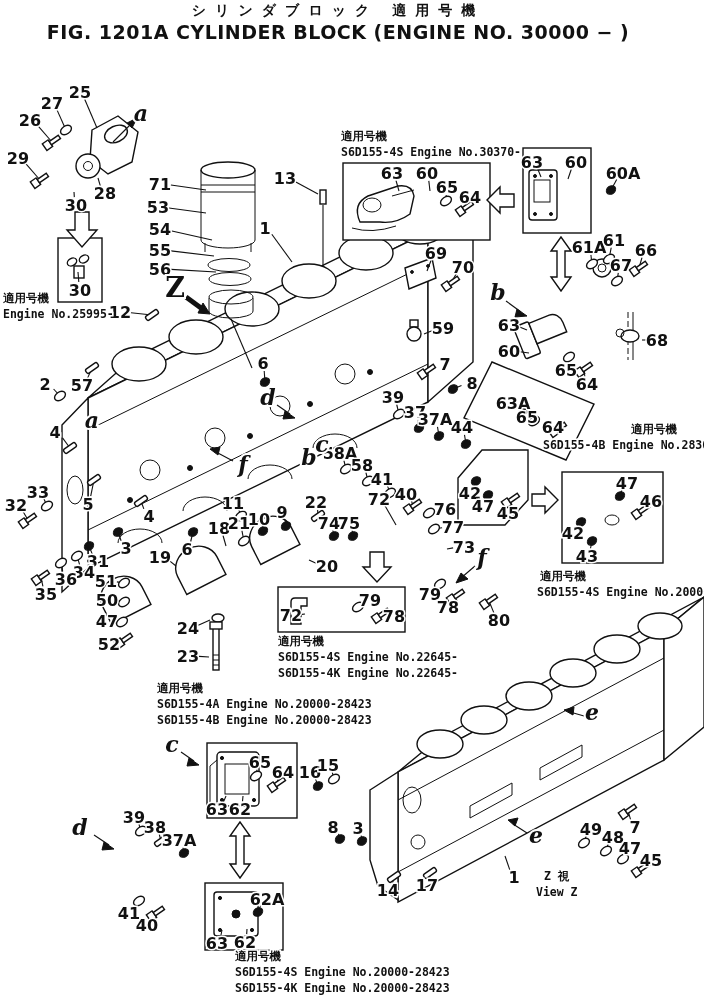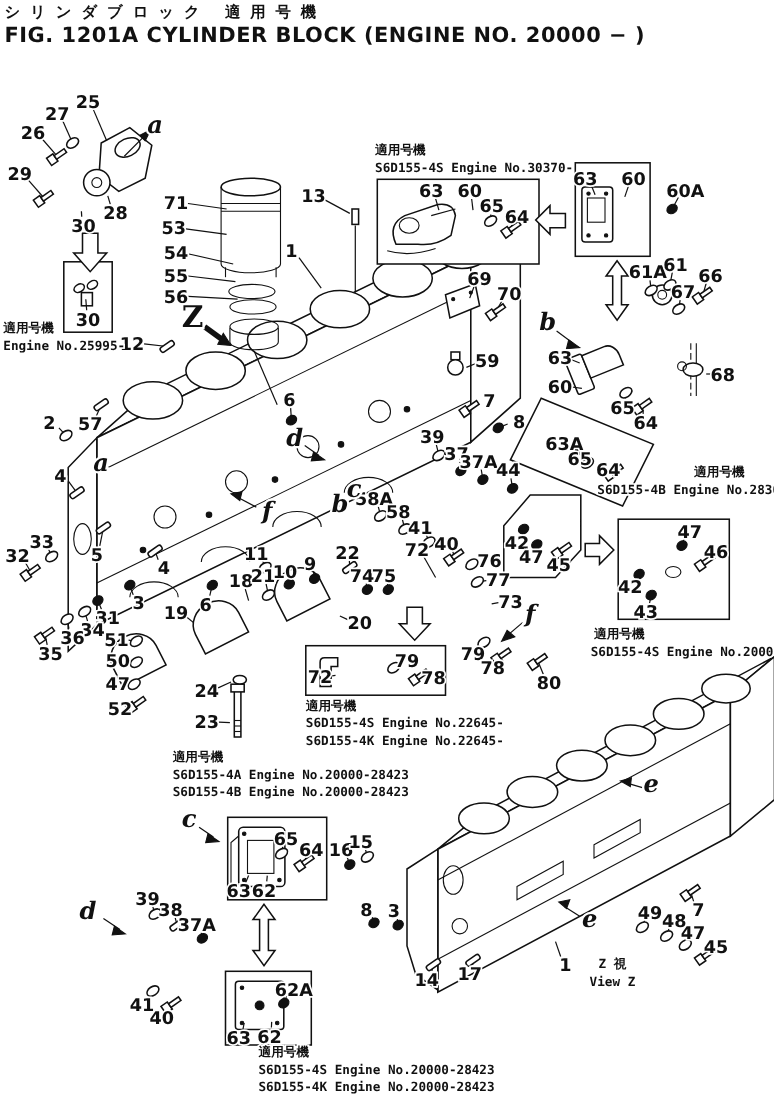--- a/index.html
+++ b/index.html
@@ -1,18 +1,18 @@
 <!DOCTYPE html>
 <html><head>
 <meta charset="utf-8">
 <style>
   html,body{margin:0;padding:0;background:#fff;}
   .stage{position:relative;width:704px;height:998px;background:#fff;overflow:hidden;
          font-family:"DejaVu Sans",sans-serif;color:#111;}
-  .titles{position:absolute;top:2px;left:4px;width:644px;z-index:5;}
+  .titles{position:absolute;top:2px;left:16px;width:644px;text-align:center;z-index:5;}
   .title-jp{font:700 14px "DejaVu Sans",sans-serif;letter-spacing:9px;}
   .title-en{font:700 19px "DejaVu Sans",sans-serif;letter-spacing:.5px;margin-top:1px;}
   svg{position:absolute;left:0;top:0;}
   .ln{fill:#fff;stroke:#111;stroke-width:1.4;}
   .lnf{fill:#111;stroke:#111;stroke-width:1;}
   .thin{fill:none;stroke:#111;stroke-width:1;}
   .ldr{stroke:#111;stroke-width:1.1;}
   .co{font:700 16px "DejaVu Sans",sans-serif;fill:#111;text-anchor:middle;
       paint-order:stroke;stroke:#fff;stroke-width:3px;}
   .vl{font:italic 700 22px "DejaVu Serif",serif;fill:#111;text-anchor:middle;
@@ -20,21 +20,21 @@
   .vlz{font:700 27px "DejaVu Serif",serif;}
   .note{font:700 11.5px "DejaVu Sans Mono",monospace;fill:#111;
         paint-order:stroke;stroke:#fff;stroke-width:3px;}
 </style>
 </head>
 <body>
 
 <div class="stage">
   <div class="titles">
     <div class="title-jp">シリンダブロック 適用号機</div>
-    <div class="title-en">FIG. 1201A  CYLINDER BLOCK (ENGINE NO. 20000 − )</div>
+    <div class="title-en">FIG. 1201A  CYLINDER BLOCK (ENGINE NO. 30000 − )</div>
   </div>
 
   <svg id="diagram" width="704" height="998" viewBox="0 0 704 998">
 
     <g>
       <polygon class="ln" points="88,398 428,232 473,192 133,358"></polygon>
       <polygon class="ln" points="88,398 428,232 428,402 88,568"></polygon>
       <polygon class="ln" points="428,232 473,192 473,362 428,402"></polygon>
       <polygon class="ln" points="62,425 88,398 88,568 62,592"></polygon>
       <ellipse class="thin" cx="75" cy="490" rx="8" ry="14"></ellipse>

